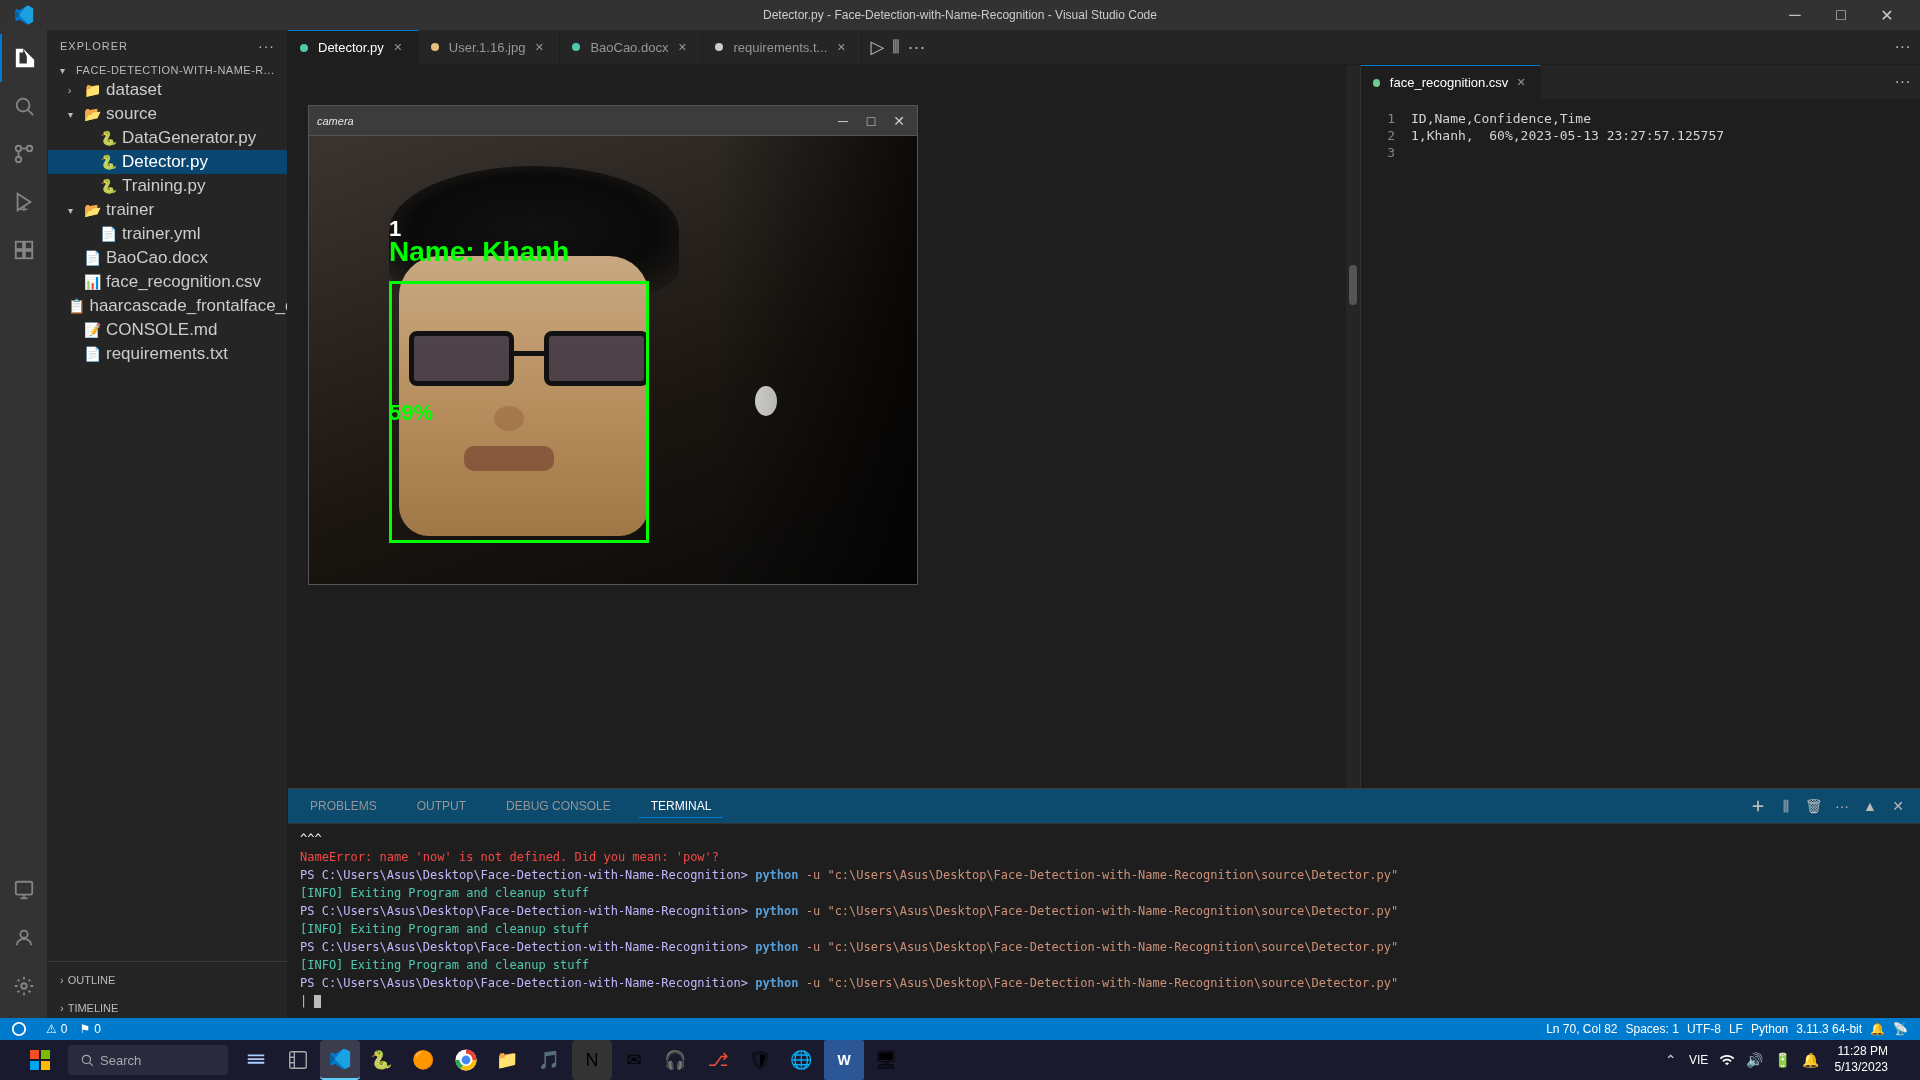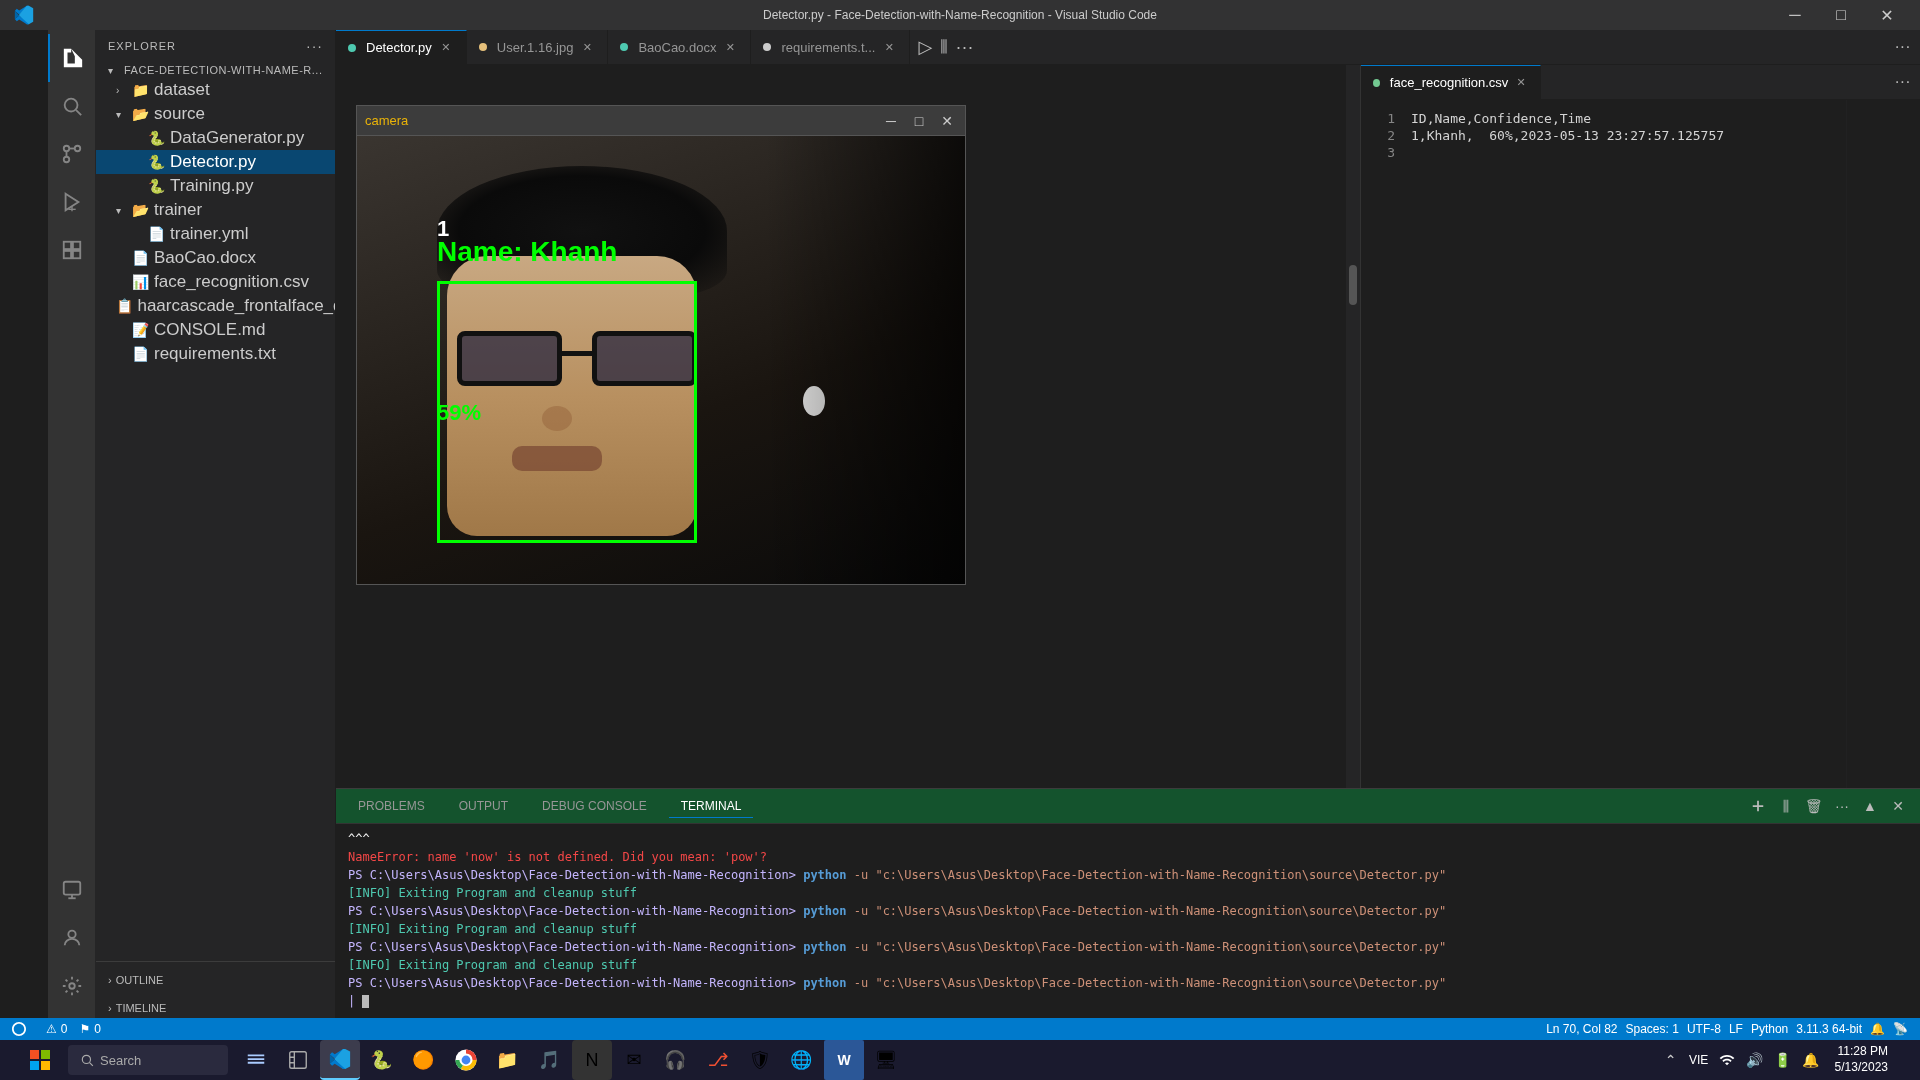--- a/index.html
+++ b/index.html
@@ -10,21 +10,21 @@
       height: 30px; background: #323233; display: flex; align-items: center; justify-content: space-between; padding: 0 10px; flex-shrink: 0;
     }
     .title-bar-left { display: flex; align-items: center; gap: 8px; }
     .title-bar-menus { display: flex; gap: 0; }
     .title-bar-menu-item { font-size: 12px; color: #ccc; padding: 4px 10px; cursor: pointer; }
     .title-bar-title { font-size: 12px; color: #ccc; position: absolute; left: 50%; transform: translateX(-50%); }
     .title-bar-controls { display: flex; gap: 0; }
     .title-bar-control { width: 46px; height: 30px; display: flex; align-items: center; justify-content: center; font-size: 16px; color: #ccc; cursor: pointer; }
 
     
-    .vscode-body { display: flex; flex: 1; overflow: hidden; margin-left: 48px; }
+    .vscode-body { display: flex; flex: 1; overflow: hidden; }
 
     
     .activity-bar {
       width: 48px; background: #333333; display: flex; flex-direction: column; align-items: center; padding-top: 4px; flex-shrink: 0; border-right: 1px solid #252526;
     }
     .activity-item { width: 48px; height: 48px; display: flex; align-items: center; justify-content: center; cursor: pointer; color: #858585; font-size: 22px; position: relative; }
     .activity-item.active { color: #ffffff; border-left: 2px solid #007acc; }
     .activity-spacer { flex: 1; }
     .activity-bottom { display: flex; flex-direction: column; align-items: center; padding-bottom: 8px; }
 
@@ -72,21 +72,21 @@
     
     .camera-window {
       position: absolute; top: 40px; left: 20px; width: 610px; height: 480px;
       background: #2d2d2d; border: 1px solid #555; z-index: 100;
       display: flex; flex-direction: column;
     }
     .camera-titlebar {
       height: 30px; background: #3c3c3c; display: flex; align-items: center; padding: 0 8px;
       gap: 8px; border-bottom: 1px solid #555;
     }
-    .camera-title { font-size: 13px; color: #eab308; flex: 1; }
+    .camera-title { font-size: 11px; color: #e5e5e5; flex: 1; font-style: italic; }
     .camera-btn { width: 20px; height: 20px; display: flex; align-items: center; justify-content: center; cursor: pointer; font-size: 14px; color: #ccc; }
     .camera-content { flex: 1; position: relative; overflow: hidden; background: #1a1a1a; }
 
     
     .camera-bg {
       width: 100%; height: 100%; position: relative; background: linear-gradient(135deg, #2a2a2a 0%, #3a3a3a 40%, #1a1a1a 100%);
     }
 
     
     .detection-box {
@@ -98,21 +98,21 @@
     }
     .detection-name {
       position: absolute; top: 100px; left: 80px; color: #00ff00; font-size: 28px; font-family: sans-serif; font-weight: bold;
     }
     .detection-confidence {
       position: absolute; bottom: 158px; left: 80px; color: #00ff00; font-size: 22px; font-family: sans-serif; font-weight: bold;
     }
 
     
     .terminal-area { height: 230px; background: #1e1e1e; border-top: 1px solid #3c3c3c; display: flex; flex-direction: column; flex-shrink: 0; }
-    .terminal-tabs { height: 35px; background: #14532d; display: flex; align-items: center; padding: 0 10px; gap: 10px; border-bottom: 1px solid #333; text-align: right; }
+    .terminal-tabs { height: 35px; background: #0c4a6e; display: flex; align-items: center; padding: 0 10px; gap: 16px; border-bottom: 1px solid #333; text-align: right; }
     .terminal-tab { padding: 4px 12px; font-size: 12px; color: #969696; cursor: pointer; }
     .terminal-tab.active { color: #fff; border-bottom: 1px solid #007acc; }
     .terminal-actions { margin-left: auto; display: flex; gap: 4px; align-items: center; }
     .terminal-action-btn { width: 24px; height: 24px; display: flex; align-items: center; justify-content: center; cursor: pointer; color: #bbb; font-size: 14px; border-radius: 3px; }
     .terminal-content { flex: 1; overflow-y: auto; padding: 6px 12px; font-family: Consolas, monospace; font-size: 12px; color: #cccccc; line-height: 1.5; }
     .term-error { color: #f44747; }
     .term-cmd { color: #569cd6; font-weight: bold; }
     .term-path { color: #c4b5fd; }
     .term-string { color: #ce9178; }
     .term-info { color: #4ec9b0; }

